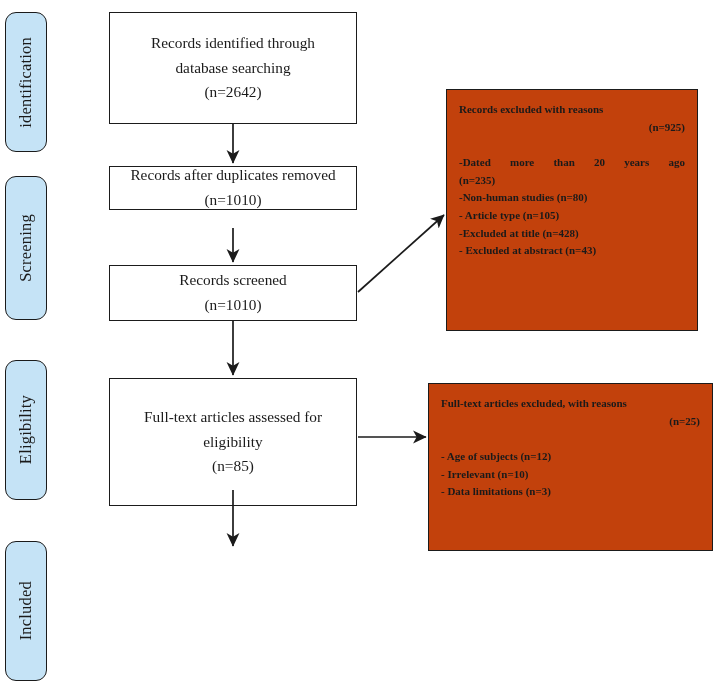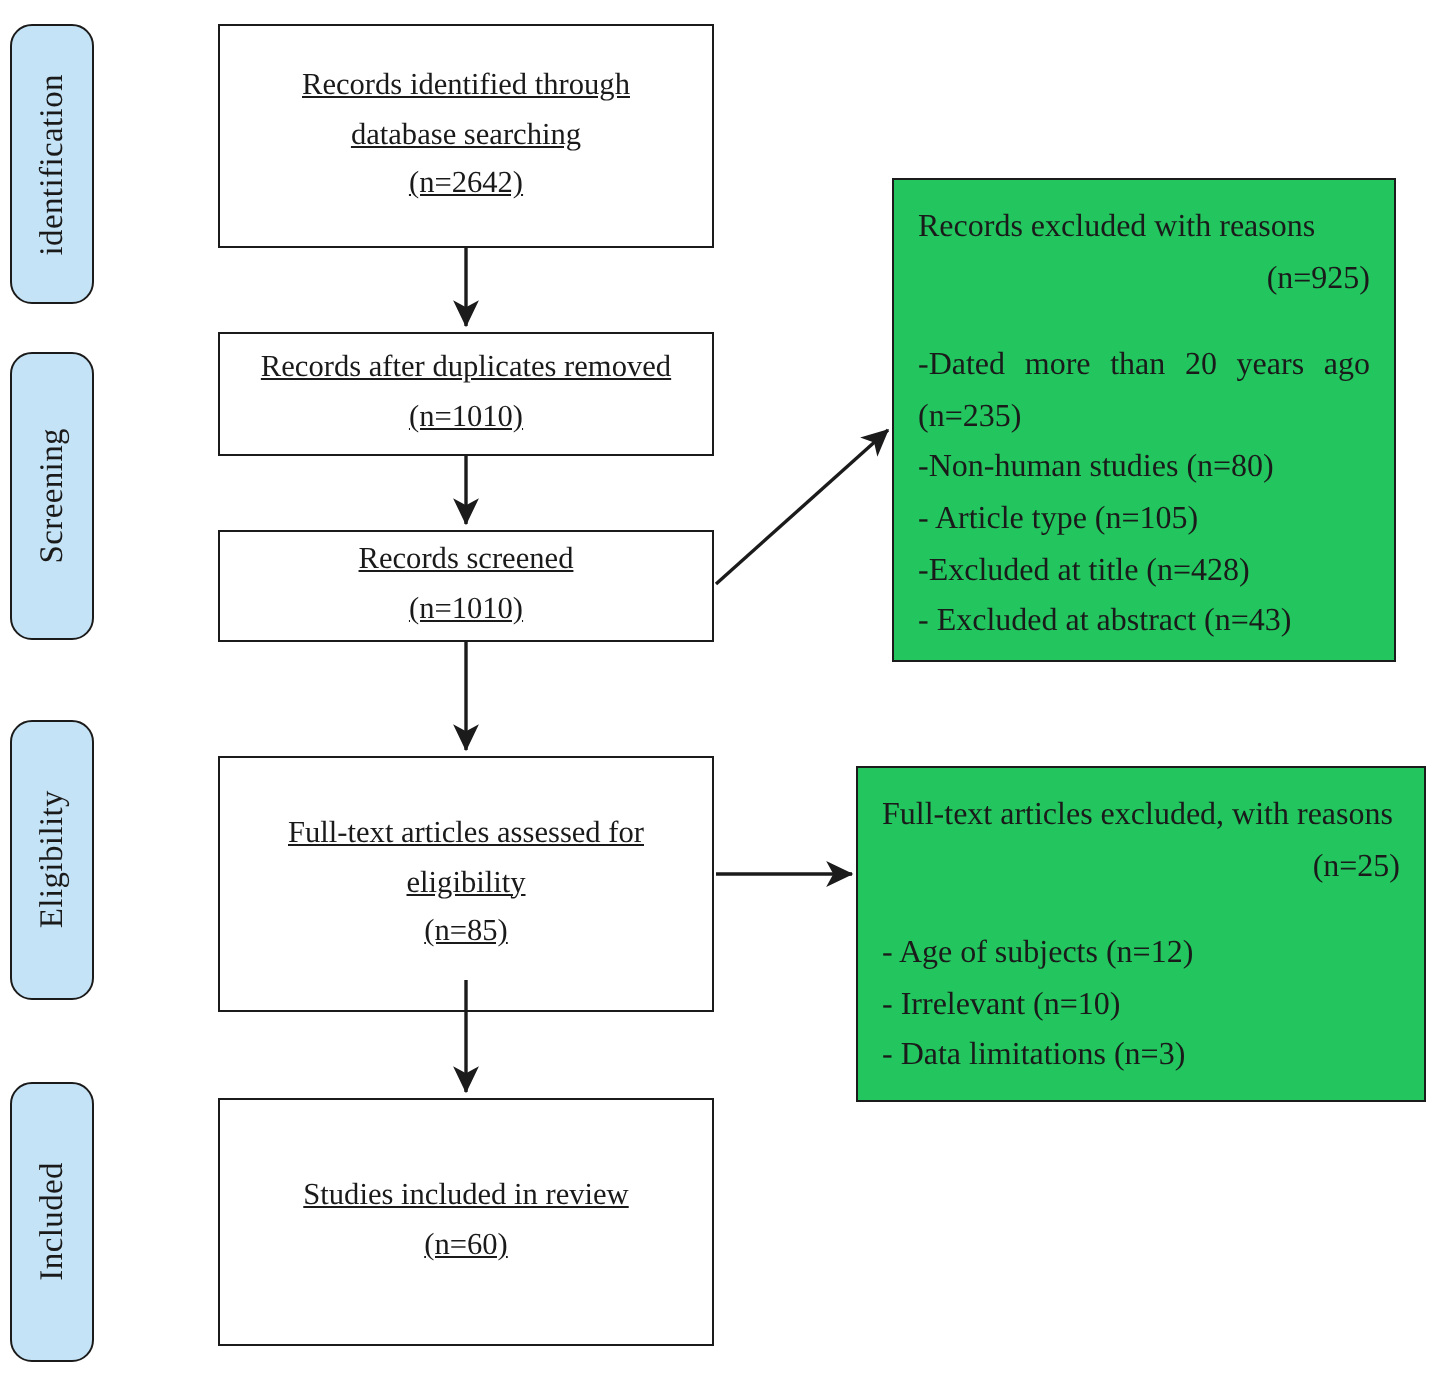--- a/index.html
+++ b/index.html
@@ -45,31 +45,32 @@
     border: 1.7px solid #1b1b1b;
     box-sizing: border-box;
     display: flex;
     flex-direction: column;
     align-items: center;
     justify-content: center;
     text-align: center;
     font-size: 15.3px;
     line-height: 1.62;
   }
-  .flow-box .ln { display: block; white-space: nowrap; text-decoration: underline; }
+  .flow-box .ln { display: block; white-space: nowrap; }
 
   
   .reason-box {
     position: absolute;
-    background: #22c55e;
+    background: #c2410c;
     border: 1.9px solid #1b1b1b;
     box-sizing: border-box;
-    font-size: 16px;
+    font-size: 11px;
     line-height: 1.60;
     text-align: left;
+    font-weight: bold;
   }
   .reason-box .head-line { display: block; white-space: nowrap; }
   .reason-box .head-sub  { display: block; text-align: right; }
   .reason-box .gap { display: block; height: 18px; }
   .reason-box .item { display: block; white-space: nowrap; }
   .reason-box .item.justify {
     white-space: normal;
     text-align: justify;
     text-align-last: justify;
   }
@@ -97,40 +98,36 @@
   <div class="stage-tab" style="left:5px; top:541px; width:42px; height:140px;">
     <span class="stage-label">Included</span>
   </div>
 
   <div class="flow-box" style="left:109px; top:12px; width:248px; height:112px;">
     <span class="ln">Records identified through</span>
     <span class="ln">database searching</span>
     <span class="ln">(n=2642)</span>
   </div>
 
-  <div class="flow-box" style="left:109px; top:166px; width:248px; height:62px;text-align:right;">
+  <div class="flow-box" style="left:109px; top:166px; width:248px; height:44px;text-align:right;">
     <span class="ln">Records after duplicates removed</span>
     <span class="ln">(n=1010)</span>
   </div>
 
   <div class="flow-box" style="left:109px; top:265px; width:248px; height:56px;text-align:center;">
     <span class="ln">Records screened</span>
     <span class="ln">(n=1010)</span>
   </div>
 
   <div class="flow-box" style="left:109px; top:378px; width:248px; height:128px;">
     <span class="ln">Full-text articles assessed for</span>
     <span class="ln">eligibility</span>
     <span class="ln">(n=85)</span>
   </div>
 
-  <div class="flow-box" style="left:109px; top:549px; width:248px; height:124px;">
-    <span class="ln">Studies included in review</span>
-    <span class="ln">(n=60)</span>
-  </div>
 
   <div class="reason-box" style="left:446px; top:89px; width:252px; height:242px; padding:11px 12px 0 12px;">
     <span class="head-line">Records excluded with reasons</span>
     <span class="head-sub">(n=925)</span>
     <span class="gap"></span>
     <span class="item justify">-Dated more than 20 years ago</span>
     <span class="item">(n=235)</span>
     <span class="item">-Non-human studies (n=80)</span>
     <span class="item">- Article type (n=105)</span>
     <span class="item">-Excluded at title (n=428)</span>

